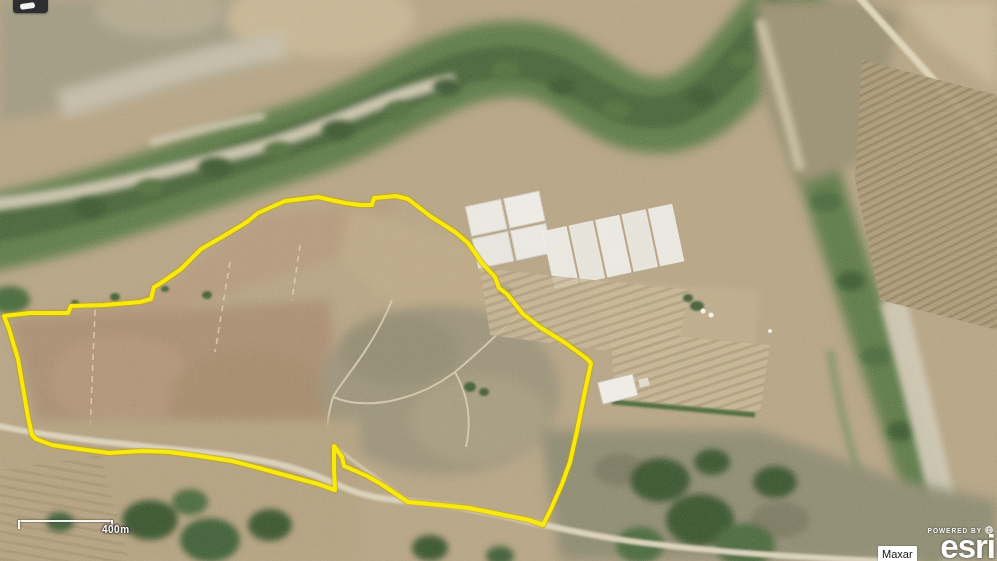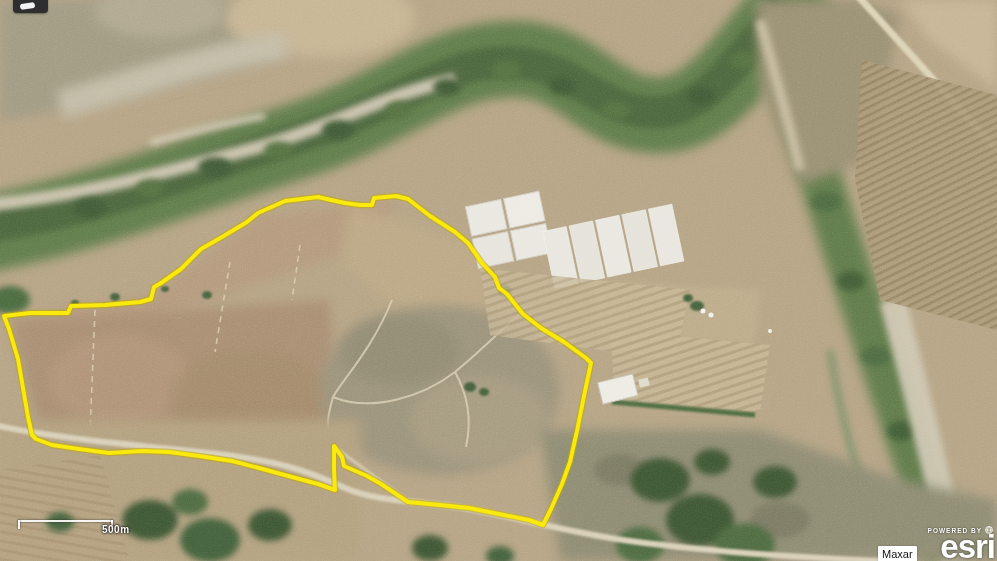--- a/index.html
+++ b/index.html
@@ -248,21 +248,21 @@
   </svg>
 
   <div class="tool-partial">
     <div class="glyph"></div>
   </div>
 
   <div class="scalebar">
     <div class="bar"></div>
     <div class="tick left"></div>
     <div class="tick right"></div>
-    <div class="label">500m</div>
+    <div class="label">400m</div>
   </div>
 
   <div class="maxar-badge">Maxar</div>
 
   <div class="powered">
     <div class="pb-row">
       <span class="pb-label">POWERED BY</span>
       <svg width="8" height="8" viewBox="0 0 10 10" aria-hidden="true">
         <circle cx="5" cy="5" r="4.2" fill="none" stroke="#fff" stroke-width="1.1"></circle>
         <ellipse cx="5" cy="5" rx="1.9" ry="4.2" fill="none" stroke="#fff" stroke-width=".9"></ellipse>

